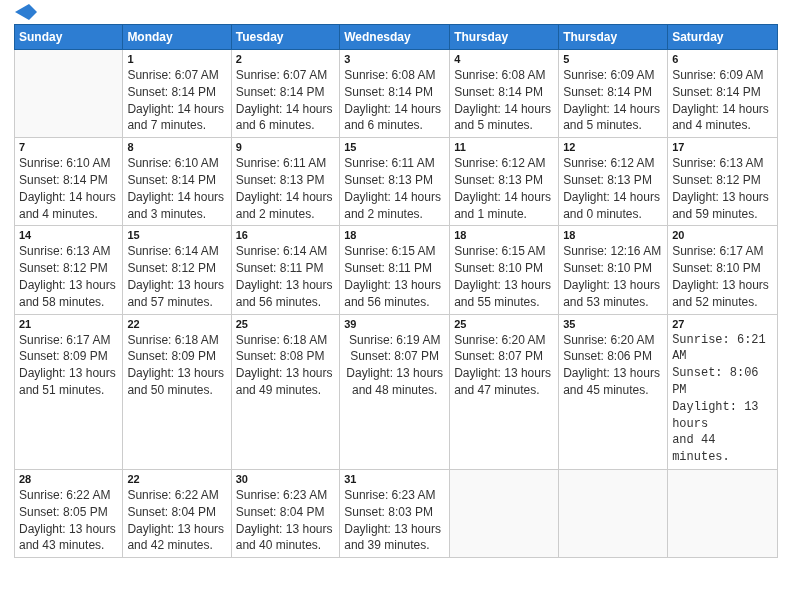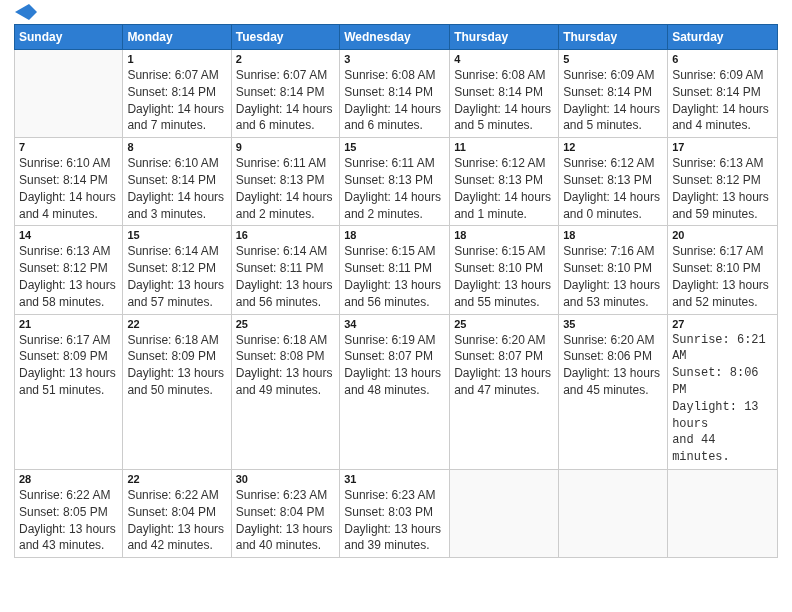--- a/index.html
+++ b/index.html
@@ -237,21 +237,21 @@
           </td>
           <td>
             <span class="day-number">18</span>
             <div class="day-info" style="white-space: pre-line;">Sunrise: 6:15 AM
 Sunset: 8:10 PM
 Daylight: 13 hours
 and 55 minutes.</div>
           </td>
           <td>
             <span class="day-number">18</span>
-            <div class="day-info" style="white-space: pre-line;">Sunrise: 7:16 AM
+            <div class="day-info" style="white-space: pre-line;">Sunrise: 12:16 AM
 Sunset: 8:10 PM
 Daylight: 13 hours
 and 53 minutes.</div>
           </td>
           <td>
             <span class="day-number">20</span>
             <div class="day-info" style="white-space: pre-line;">Sunrise: 6:17 AM
 Sunset: 8:10 PM
 Daylight: 13 hours
 and 52 minutes.</div>
@@ -273,22 +273,22 @@
 and 50 minutes.</div>
           </td>
           <td>
             <span class="day-number">25</span>
             <div class="day-info" style="white-space: pre-line;">Sunrise: 6:18 AM
 Sunset: 8:08 PM
 Daylight: 13 hours
 and 49 minutes.</div>
           </td>
           <td>
-            <span class="day-number">34</span>
-            <div class="day-info" style="white-space: pre-line;">Sunrise: 6:19 AM
+            <span class="day-number">39</span>
+            <div class="day-info" style="white-space: pre-line; text-align: center;">Sunrise: 6:19 AM
 Sunset: 8:07 PM
 Daylight: 13 hours
 and 48 minutes.</div>
           </td>
           <td>
             <span class="day-number">25</span>
             <div class="day-info" style="white-space: pre-line;">Sunrise: 6:20 AM
 Sunset: 8:07 PM
 Daylight: 13 hours
 and 47 minutes.</div>

